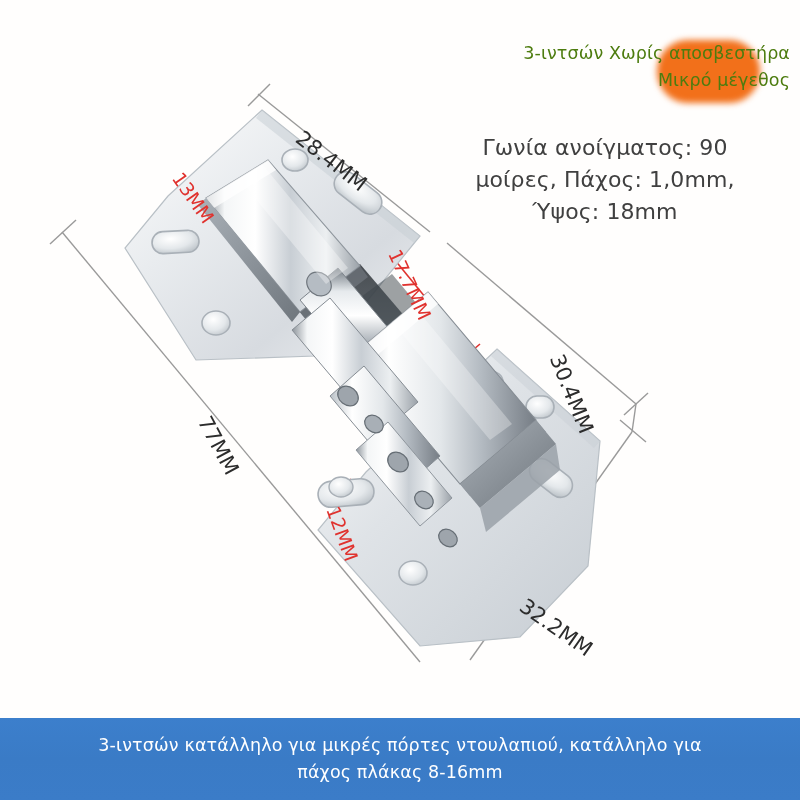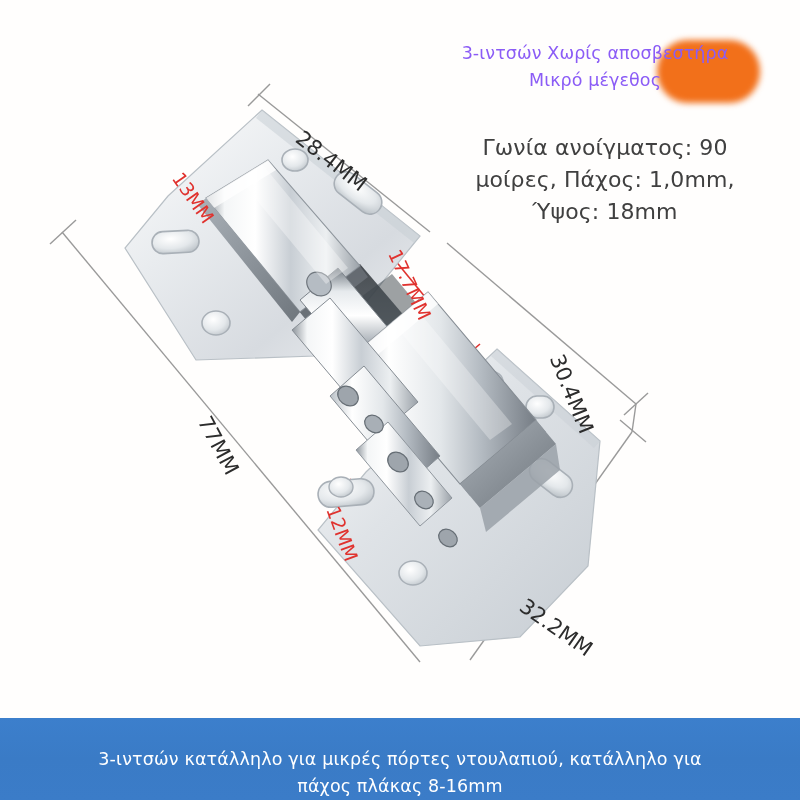--- a/index.html
+++ b/index.html
@@ -26,24 +26,24 @@
     border-radius: 31px;
     background: #f2701a;
     filter: blur(3px);
     z-index: 2;
   }
   .spec-title {
     position: absolute;
     left: 400px;
     top: 40px;
     width: 390px;
-    text-align: center;
+    text-align: right;
     font-size: 17.5px;
     line-height: 27px;
-    color: #8b5cf6;
+    color: #4d7c0f;
     letter-spacing: .1px;
     z-index: 3;
     white-space: pre-line;
   }
   .spec-body {
     position: absolute;
     left: 420px;
     top: 132px;
     width: 370px;
     text-align: center;
@@ -82,21 +82,21 @@
   
   .banner {
     position: absolute;
     left: 0;
     top: 718px;
     width: 800px;
     height: 82px;
     background: linear-gradient(180deg, #3c7fcc 0%, #3a7bc6 50%, #3b7cc8 100%);
     z-index: 5;
     display: flex;
-    align-items: flex-end;
+    align-items: center;
     justify-content: center;
   }
   .banner-text {
     width: 700px;
     text-align: center;
     color: #ffffff;
     font-size: 17.5px;
     line-height: 27px;
     letter-spacing: .15px;
     white-space: pre-line;

